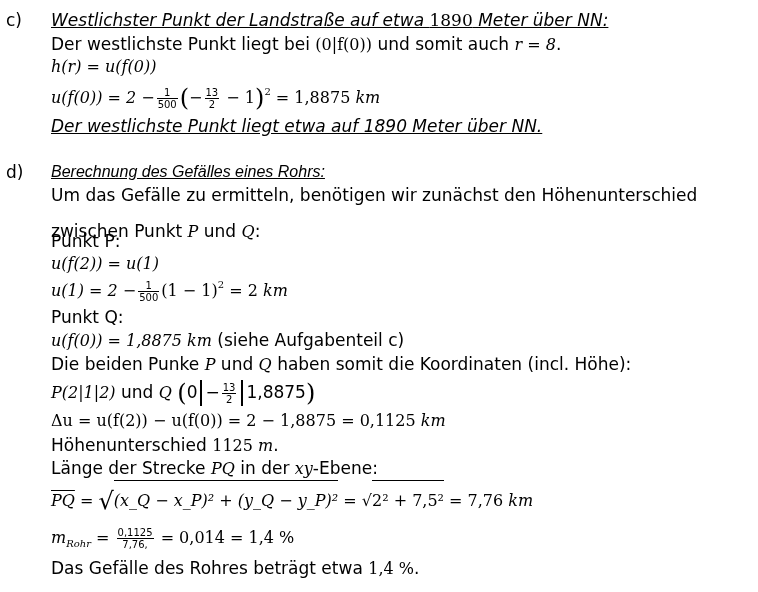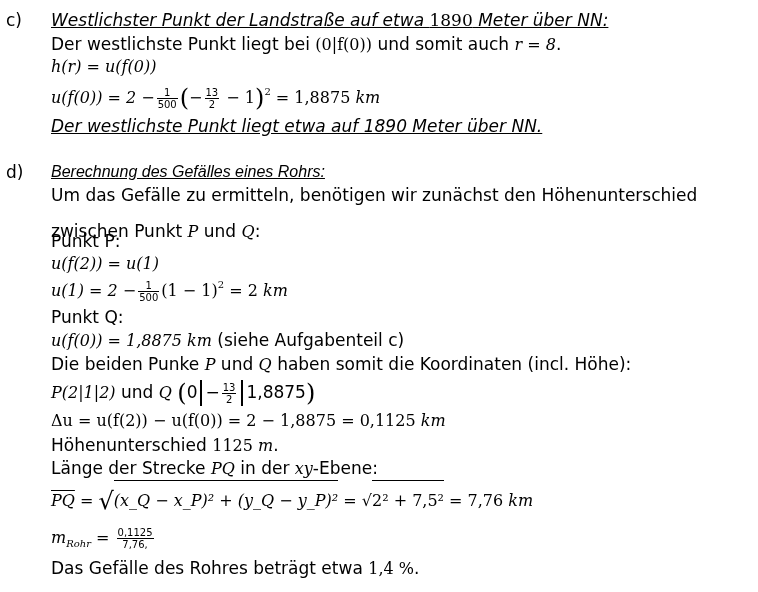--- a/index.html
+++ b/index.html
@@ -57,15 +57,15 @@
 <div class="line" style="top:377px; line-height:30px;"><span class="math m">P(2|1|2)</span><span> und </span><span class="math m">Q</span> <span class="math big">(</span><span>0</span><span class="bar"></span><span>−</span><span class="frac"><span class="num">13</span><span class="den">2</span></span><span class="bar"></span><span>1,8875</span><span class="math big">)</span></div>
 
 <div class="line math" style="top:410px;"><span>Δu = u(f(2)) − u(f(0)) = 2 − 1,8875 = 0,1125 </span><span class="m">km</span></div>
 
 <div class="line" style="top:434px;"><span>Höhenunterschied </span><span class="math">1125 </span><span class="math m">m</span><span>.</span></div>
 
 <div class="line" style="top:457px;"><span>Länge der Strecke </span><span class="math m">PQ</span><span> in der </span><span class="math m">xy</span><span>-Ebene:</span></div>
 
 <div class="line math" style="top:488px; line-height:26px;"><span class="m overline">PQ</span><span> = </span><span class="big">√</span><span class="sqrt-body m">(x_Q − x_P)² + (y_Q − y_P)²</span><span> = </span><span>√</span><span class="sqrt-body">2² + 7,5²</span><span> = 7,76 </span><span class="m">km</span></div>
 
-<div class="line math" style="top:525px; line-height:26px;"><span class="m">m</span><sub class="m">Rohr</sub> = <span class="frac"><span class="num">0,1125</span><span class="den">7,76,</span></span> </div>
+<div class="line math" style="top:525px; line-height:26px;"><span class="m">m</span><sub class="m">Rohr</sub> = <span class="frac"><span class="num">0,1125</span><span class="den">7,76,</span></span> <span>= 0,014 = 1,4 %</span></div>
 
 <div class="line" style="top:557px;"><span>Das Gefälle des Rohres beträgt etwa </span><span class="math">1,4 %</span><span>.</span></div>
 
 </body></html>

